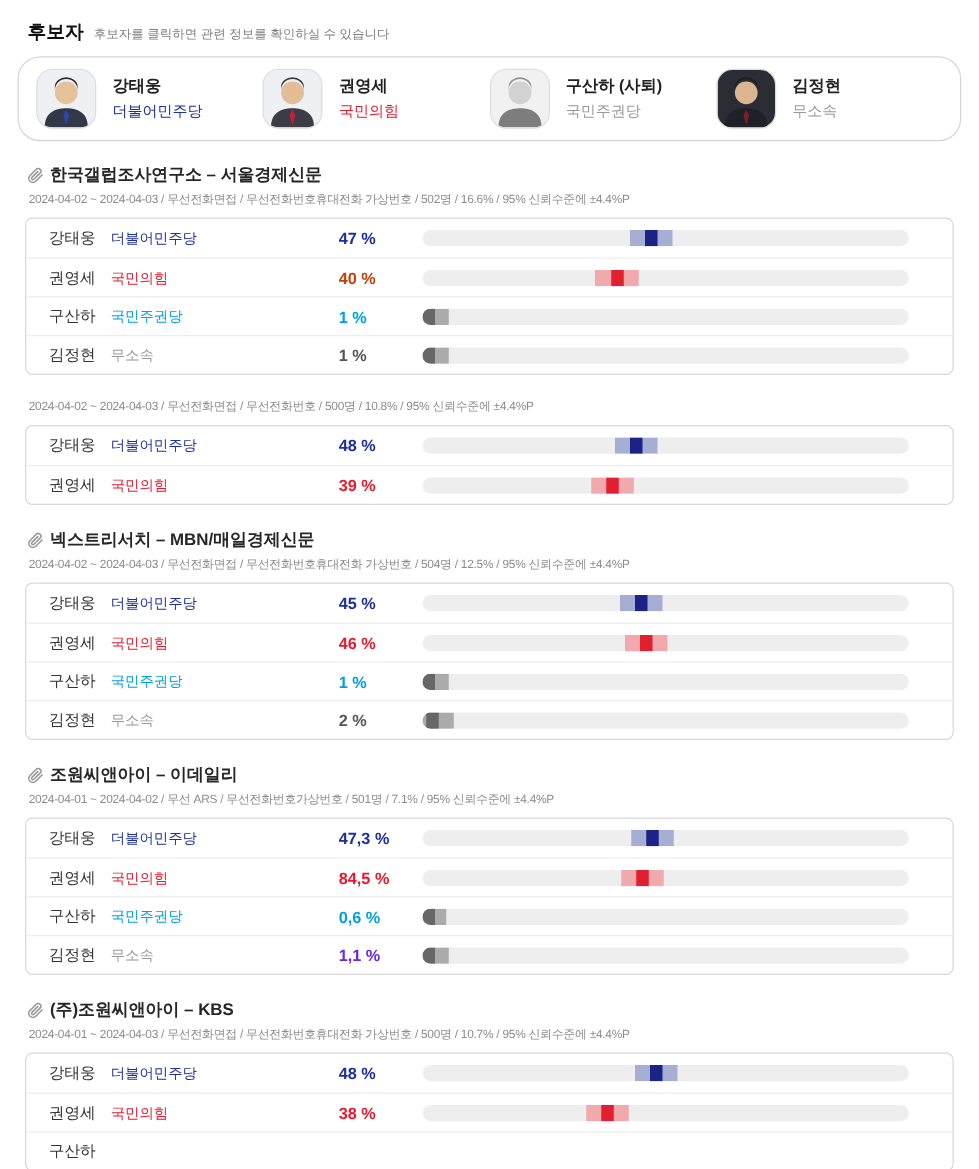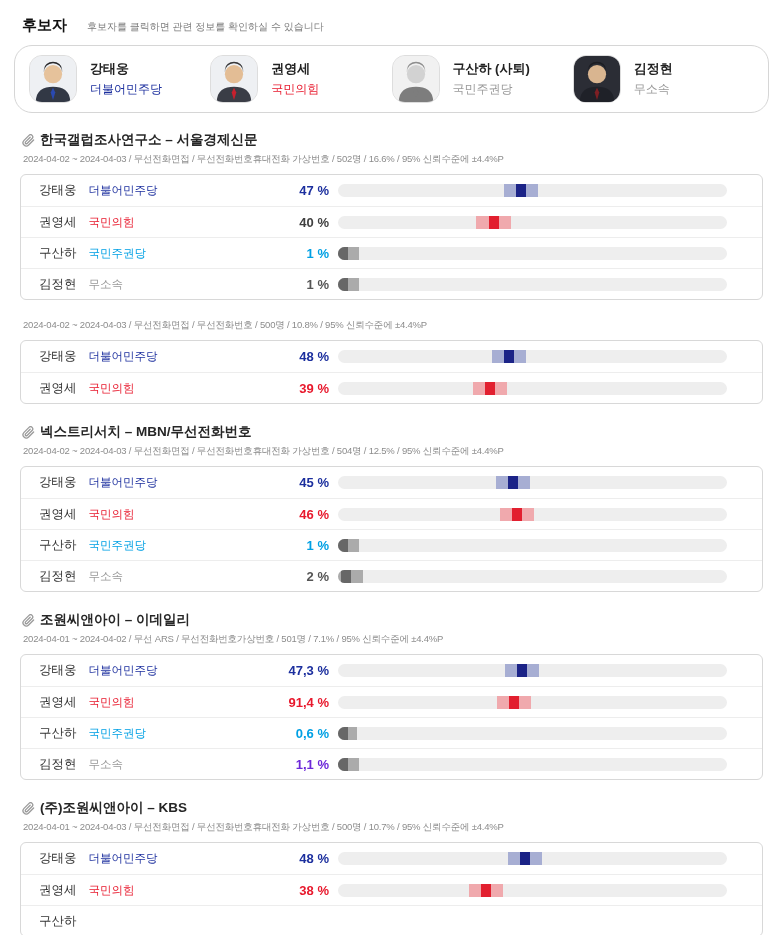--- a/index.html
+++ b/index.html
@@ -5,21 +5,21 @@
   * { margin:0; padding:0; box-sizing:border-box; }
   html,body { background:#ffffff; }
   body {
     width:783px; min-height:935px;
     font-family:"Liberation Sans","DejaVu Sans",sans-serif;
     color:#333;
   }
   .page { padding:12px 20px 10px 20px; }
 
   
-  .page-header { display:flex; align-items:baseline; gap:20px; margin:4px 0 10px 2px; }
+  .page-header { display:flex; align-items:baseline; gap:8px; margin:4px 0 10px 2px; }
   .page-title { font-size:15px; font-weight:bold; color:#111; }
   .page-subtitle { font-size:10px; color:#7c7c7c; }
 
   
   .candidate-panel {
     border:1px solid #d6d6d6; border-radius:18px;
     height:68px; margin:0 -6px 18px -6px;
     display:flex; align-items:center; padding:0 14px;
   }
   .candidate-card { flex:1 1 0; display:flex; align-items:center; gap:13px; cursor:pointer; }
@@ -37,21 +37,21 @@
   .poll-head { display:flex; align-items:center; gap:5px; margin-left:2px; }
   .clip-icon { width:13px; height:13px; display:inline-flex; }
   .poll-title { font-size:13.5px; font-weight:bold; color:#262626; }
   .poll-meta { font-size:9.5px; color:#8c8c8c; margin:4px 0 8px 3px; letter-spacing:-0.2px; }
   .poll-table { border:1px solid #d8d8d8; border-radius:6px; overflow:hidden; background:#fff; }
   .poll-row { height:31px; display:flex; align-items:center; padding:0 18px; }
   .poll-row + .poll-row { border-top:1px solid #ededed; }
   .row-left { flex:0 0 232px; display:flex; align-items:center; gap:12px; }
   .row-name { font-size:12.5px; color:#333; }
   .row-party { font-size:11.5px; }
-  .row-value { flex:0 0 58px; text-align:right; font-size:13px; font-weight:bold; }
+  .row-value { flex:0 0 58px; text-align:left; font-size:13px; font-weight:bold; }
   .bar-track {
     flex:1 1 auto; height:13px; border-radius:7px; background:#eeeeee;
     position:relative; overflow:hidden; margin-left:9px; margin-right:17px;
   }
   .bar-band { position:absolute; top:0; bottom:0; }
   .bar-marker { position:absolute; top:0; bottom:0; width:10px; }
 </style>
 </head>
 <body>
 
@@ -150,21 +150,21 @@
       <div class="bar-band" style="left: 42.6%; width: 8.8%; background: rgb(167, 174, 211);"></div>
       <div class="bar-marker" style="left: calc(47% - 5px); background: rgb(27, 35, 135);"></div>
     </div>
   </div>
 
   <div class="poll-row">
     <span class="row-left">
       <span class="row-name">권영세</span>
       <span class="row-party" style="color: rgb(232, 25, 45);">국민의힘</span>
     </span>
-    <span class="row-value" style="color: #404040;">40 %</span>
+    <span class="row-value" style="color: #c2410c;">40 %</span>
     <div class="bar-track">
       <div class="bar-band" style="left: 35.6%; width: 8.8%; background: rgb(240, 169, 173);"></div>
       <div class="bar-marker" style="left: calc(40% - 5px); background: rgb(226, 31, 47);"></div>
     </div>
   </div>
 
   <div class="poll-row">
     <span class="row-left">
       <span class="row-name">구산하</span>
       <span class="row-party" style="color: rgb(0, 160, 228);">국민주권당</span>
@@ -219,21 +219,21 @@
 </div>
   </section>
 
   <section class="poll">
     <div class="poll-head">
       <span class="clip-icon">
         <svg viewBox="0 0 24 24" fill="none" stroke="#9a9a9a" stroke-width="2.4" stroke-linecap="round" stroke-linejoin="round">
           <path d="M21.44 11.05l-9.19 9.19a6 6 0 0 1-8.49-8.49l9.19-9.19a4 4 0 0 1 5.66 5.66l-9.2 9.19a2 2 0 0 1-2.83-2.83l8.49-8.48"></path>
         </svg>
       </span>
-      <h2 class="poll-title">넥스트리서치 – MBN/무선전화번호</h2>
+      <h2 class="poll-title">넥스트리서치 – MBN/매일경제신문</h2>
     </div>
     <div class="poll-meta">2024-04-02 ~ 2024-04-03 / 무선전화면접 / 무선전화번호휴대전화 가상번호 / 504명 / 12.5% / 95% 신뢰수준에 ±4.4%P</div>
     <div class="poll-table">
   <div class="poll-row">
     <span class="row-left">
       <span class="row-name">강태웅</span>
       <span class="row-party" style="color: rgb(28, 47, 158);">더불어민주당</span>
     </span>
     <span class="row-value" style="color: rgb(28, 47, 158);">45 %</span>
     <div class="bar-track">
@@ -301,21 +301,21 @@
       <div class="bar-band" style="left: 42.9%; width: 8.8%; background: rgb(167, 174, 211);"></div>
       <div class="bar-marker" style="left: calc(47.3% - 5px); background: rgb(27, 35, 135);"></div>
     </div>
   </div>
 
   <div class="poll-row">
     <span class="row-left">
       <span class="row-name">권영세</span>
       <span class="row-party" style="color: rgb(232, 25, 45);">국민의힘</span>
     </span>
-    <span class="row-value" style="color: rgb(232, 25, 45);">91,4 %</span>
+    <span class="row-value" style="color: rgb(232, 25, 45);">84,5 %</span>
     <div class="bar-track">
       <div class="bar-band" style="left: 40.8%; width: 8.8%; background: rgb(240, 169, 173);"></div>
       <div class="bar-marker" style="left: calc(45.2% - 5px); background: rgb(226, 31, 47);"></div>
     </div>
   </div>
 
   <div class="poll-row">
     <span class="row-left">
       <span class="row-name">구산하</span>
       <span class="row-party" style="color: rgb(0, 160, 228);">국민주권당</span>

